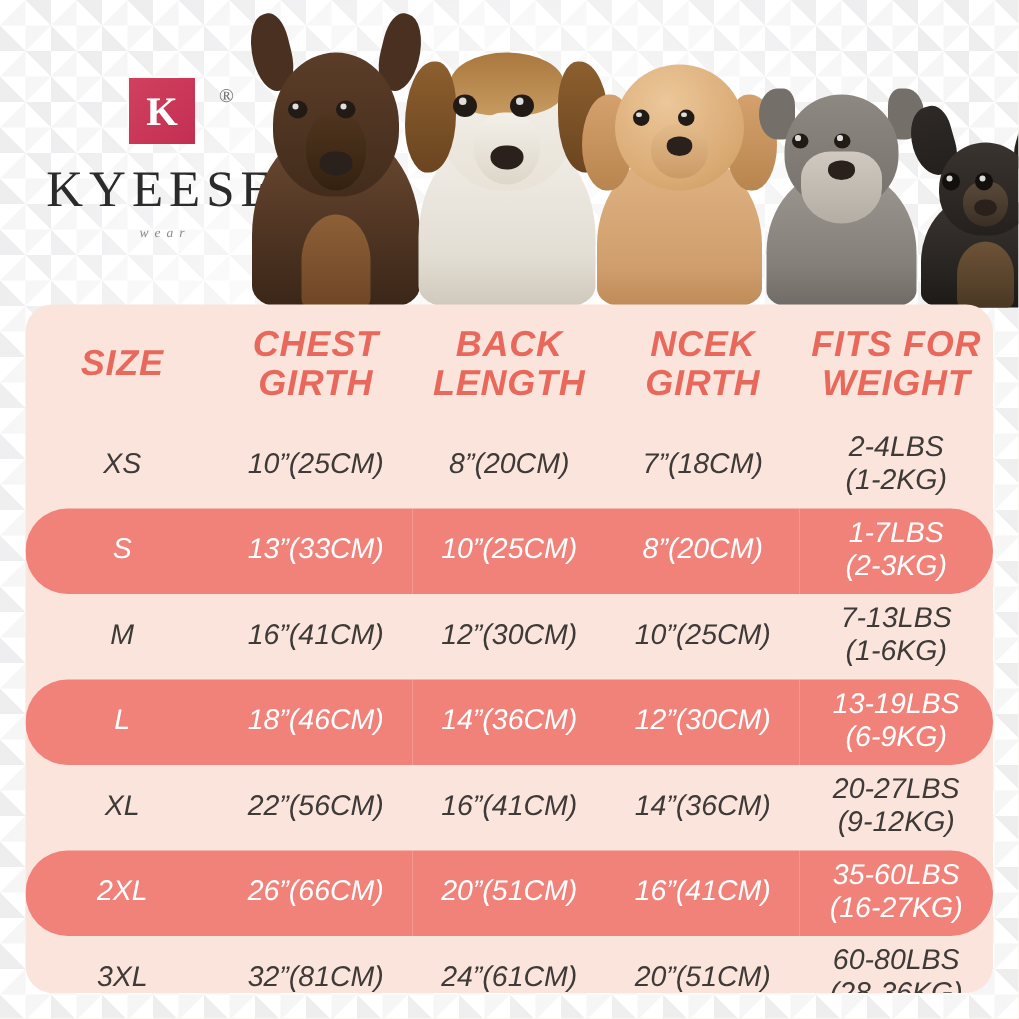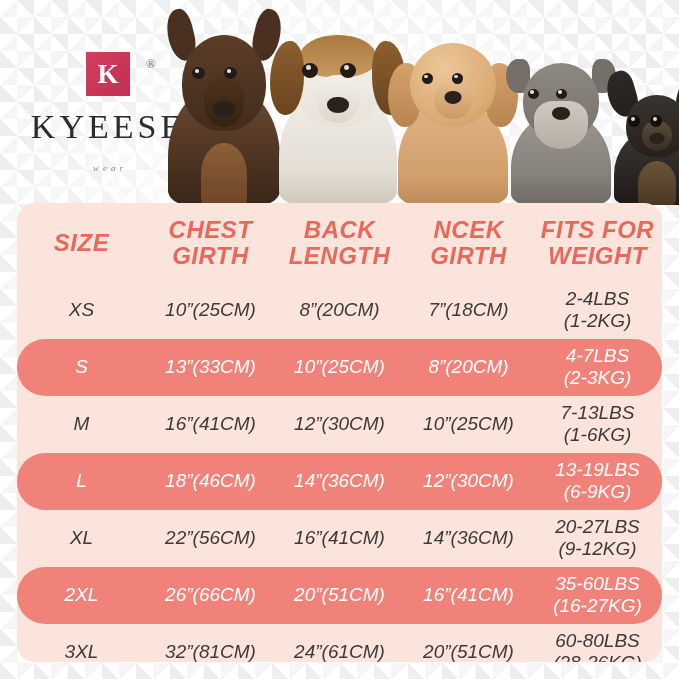--- a/index.html
+++ b/index.html
@@ -77,21 +77,21 @@
     font-family: "Liberation Serif", serif;
   }
   .logo-word {
     margin-top: 12px;
     font-family: "Liberation Serif", serif;
     font-size: 34px;
     letter-spacing: 4px;
     color: #2b2b2b;
   }
   .logo-sub {
-    margin-top: 17px;
+    margin-top: 4px;
     font-family: "Liberation Serif", serif;
     font-size: 9px;
     letter-spacing: 4px;
     color: #8a8a8a;
     padding-left: 4px;
     font-style: italic;
   }
 
   
   .dogs {
@@ -399,21 +399,21 @@
             <span class="l2">(1-2KG)</span>
           </td>
         </tr>
 
         <tr class="hl">
           <td class="col-size">S</td>
           <td class="col-w">13”(33CM)</td>
           <td class="col-w">10”(25CM)</td>
           <td class="col-w">8”(20CM)</td>
           <td class="col-w two-line">
-            <span>4-7LBS</span>
+            <span>1-7LBS</span>
             <span class="l2">(2-3KG)</span>
           </td>
         </tr>
 
         <tr>
           <td class="col-size">M</td>
           <td class="col-w">16”(41CM)</td>
           <td class="col-w">12”(30CM)</td>
           <td class="col-w">10”(25CM)</td>
           <td class="col-w two-line">

